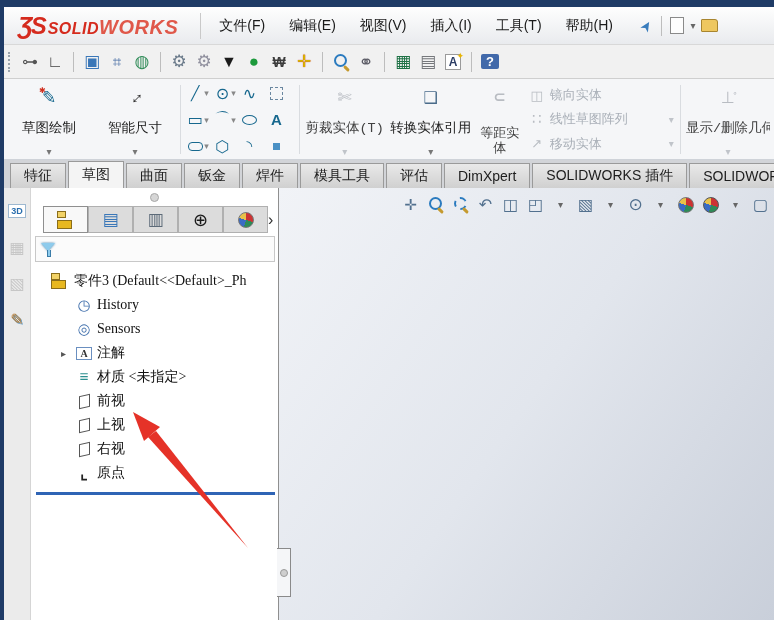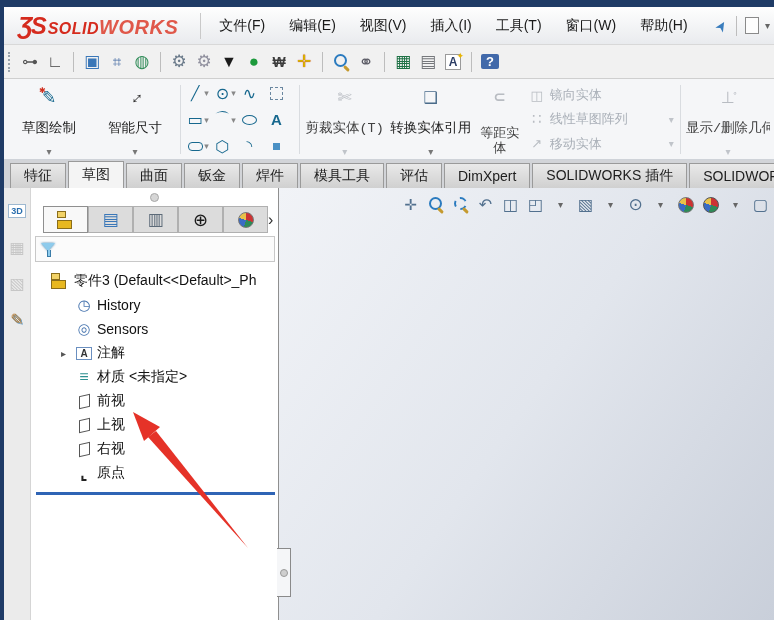--- a/index.html
+++ b/index.html
@@ -132,21 +132,21 @@
   [data-name="configuration-tab-icon"]::before{content:"▥";color:#5c6a78;font-size:17px;}
   [data-name="dimxpert-tab-icon"]::before{content:"⊕";color:#1b1b1b;font-size:18px;}
   [data-name="displaymanager-tab-icon"]::before,[data-name="edit-appearance-icon"]::before,[data-name="apply-scene-icon"]::before{
     content:"";width:14px;height:14px;border-radius:50%;display:inline-block;
     background:conic-gradient(#cc3333 0 30%,#2e8b57 30% 55%,#3a6bc4 55% 80%,#e8c24a 80%);border:1px solid #777;}
   .filter-row{height:24px;margin:3px 3px 2px 4px;border:1px solid #c8c8c8;background:#fbfbfb;display:flex;align-items:center;padding-left:4px;}
   .funnel{position:relative;width:16px;height:16px;flex:0 0 auto;}
   .funnel-top{position:absolute;left:1px;top:2px;width:0;height:0;border-left:7px solid transparent;border-right:7px solid transparent;border-top:8px solid #8ecbec;filter:drop-shadow(0 0 1px #3a7ca8);}
   .funnel-stem{position:absolute;left:7px;top:9px;width:2px;height:6px;background:#8ecbec;border:1px solid #3a7ca8;border-top:none;}
 
-  .tree{flex:0 0 auto;padding-top:5px;}
+  .tree{flex:0 0 auto;padding-top:5px;font-family:Liberation Serif, serif;}
   .trow{height:24px;display:flex;align-items:center;padding-left:30px;font-size:14px;color:#111;white-space:nowrap;overflow:hidden;cursor:default;}
   .trow.root{padding-left:7px;}
   .trow .exp{width:12px;font-size:10px;color:#555;flex:0 0 auto;}
   .trow .ticn{width:22px;display:inline-flex;align-items:center;justify-content:center;flex:0 0 auto;position:relative;height:18px;font-size:14px;}
   .trow .tlabel{padding-left:2px;}
   [data-name="history-icon"]::before{content:"◷";color:#4a77b0;font-size:15px;}
   [data-name="sensors-icon"]::before{content:"◎";color:#4a77b0;font-size:15px;}
   [data-name="annotations-icon"]::before{content:"A";border:1px solid #6a8fc0;color:#333;font-weight:bold;font-size:10px;padding:0 3px;background:#fff;}
   [data-name="material-icon"]::before{content:"≡";color:#2e9090;font-size:16px;font-weight:bold;}
   [data-name="plane-icon"]::before{content:"";width:9px;height:11px;border:1.5px solid #555;transform:skewY(-14deg);display:inline-block;background:#fff;}
@@ -187,21 +187,20 @@
         <div class="menu-item" data-name="menu-item"><span>文件(F)</span></div>
 
         <div class="menu-item" data-name="menu-item"><span>编辑(E)</span></div>
 
         <div class="menu-item" data-name="menu-item"><span>视图(V)</span></div>
 
         <div class="menu-item" data-name="menu-item"><span>插入(I)</span></div>
 
         <div class="menu-item" data-name="menu-item"><span>工具(T)</span></div>
 
-        <div class="menu-item" data-name="menu-item"><span>窗口(W)</span></div>
 
         <div class="menu-item" data-name="menu-item"><span>帮助(H)</span></div>
       </div>
     <div class="quick" data-name="quick-access-toolbar">
 
         <span class="icn" data-name="pin-icon"></span>
 
         <span class="icn" data-name="separator"></span>
 
         <span class="icn" data-name="new-document-icon"></span>

